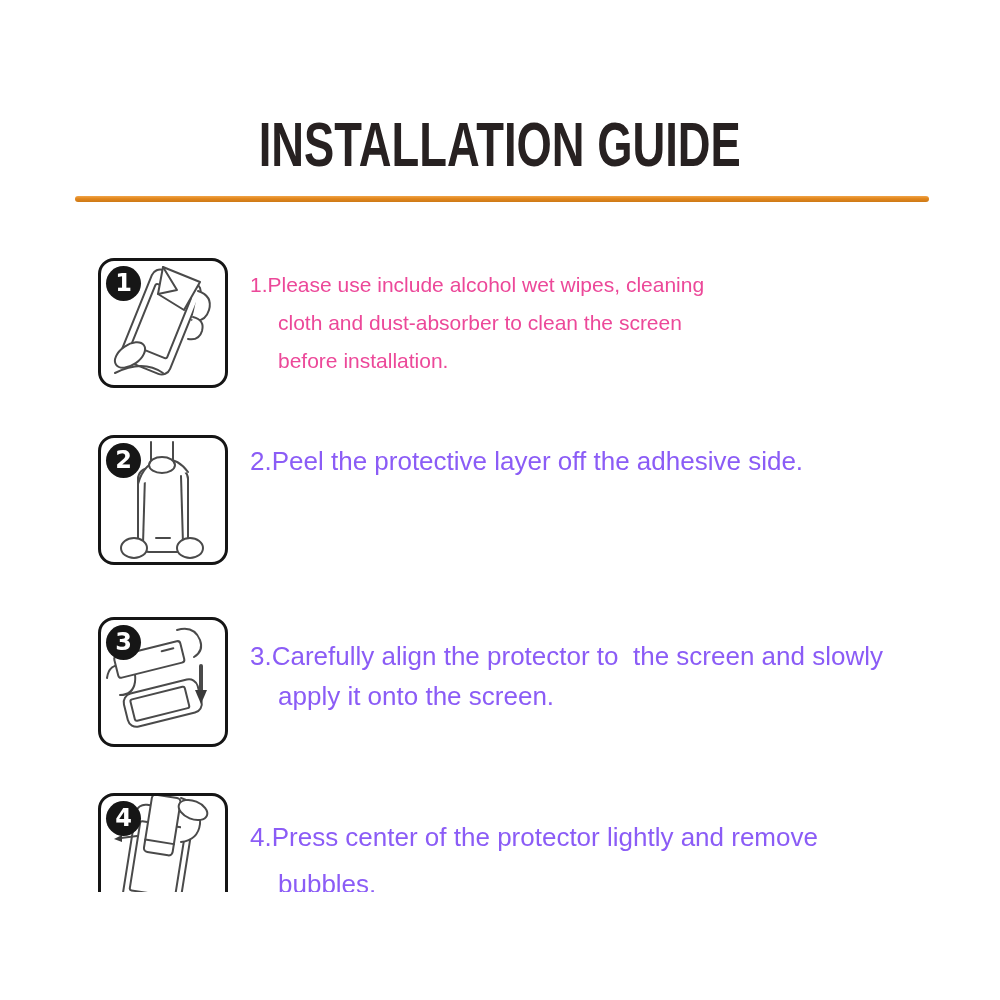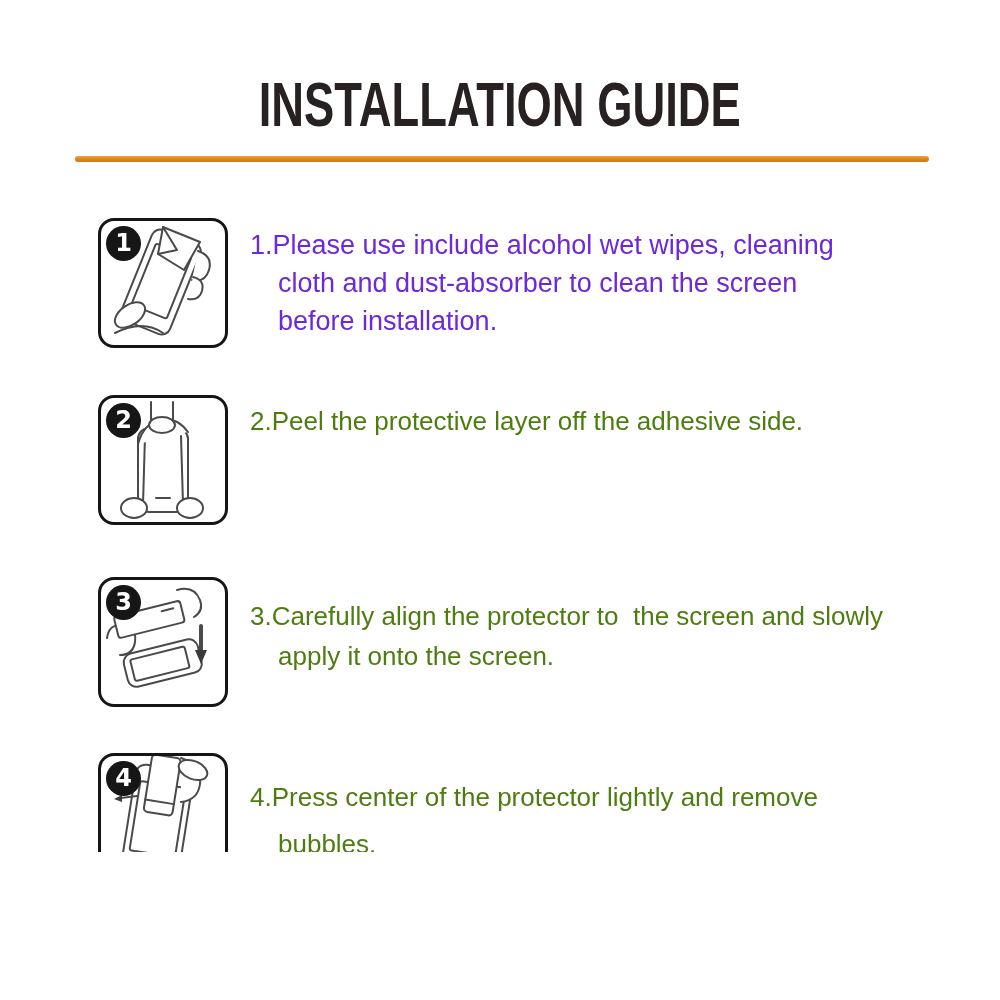--- a/index.html
+++ b/index.html
@@ -2,20 +2,21 @@
 <html><head>
 <meta charset="utf-8">
 <style>
   * { margin: 0; padding: 0; box-sizing: border-box; }
   body { background: #ffffff; font-family: "Liberation Sans", sans-serif; }
   .page {
     position: relative;
     width: 1000px; height: 852px;
     background: #ffffff;
     overflow: hidden;
+    margin-top: 40px;
   }
   
   .title-wrap {
     position: absolute; top: 68px; left: 0;
     width: 100%; text-align: center;
   }
   .title {
     display: inline-block;
     font-size: 63px;
     font-weight: bold;
@@ -54,28 +55,28 @@
     color: #ffffff;
     font-weight: bold;
     font-size: 24px;
     line-height: 35px;
     text-align: center;
     font-family: "DejaVu Sans", sans-serif;
   }
   .step-text {
     position: absolute; left: 152px;
     width: 700px;
-    color: #4d7c0f;
+    color: #8b5cf6;
     font-size: 26px;
     line-height: 40px;
     white-space: pre-line;
     padding-left: 28px;
     text-indent: -28px;
   }
-  .r1 .step-text { top: 8px;  font-size: 27px; line-height: 38px; color: #6d28d9; }
+  .r1 .step-text { top: 8px;  font-size: 21px; line-height: 38px; color: #ec4899; }
   .r2 .step-text { top: 6px; }
   .r3 .step-text { top: 19px; }
   .r4 .step-text { top: 21px; line-height: 47px; }
 
   
   .art { stroke: #4a4a4a; stroke-width: 2; fill: none; stroke-linecap: round; stroke-linejoin: round; }
   .artf { stroke: #4a4a4a; stroke-width: 2; fill: #ffffff; stroke-linecap: round; stroke-linejoin: round; }
   .solid { fill: #3a3a3a; stroke: none; }
 </style>
 </head>

